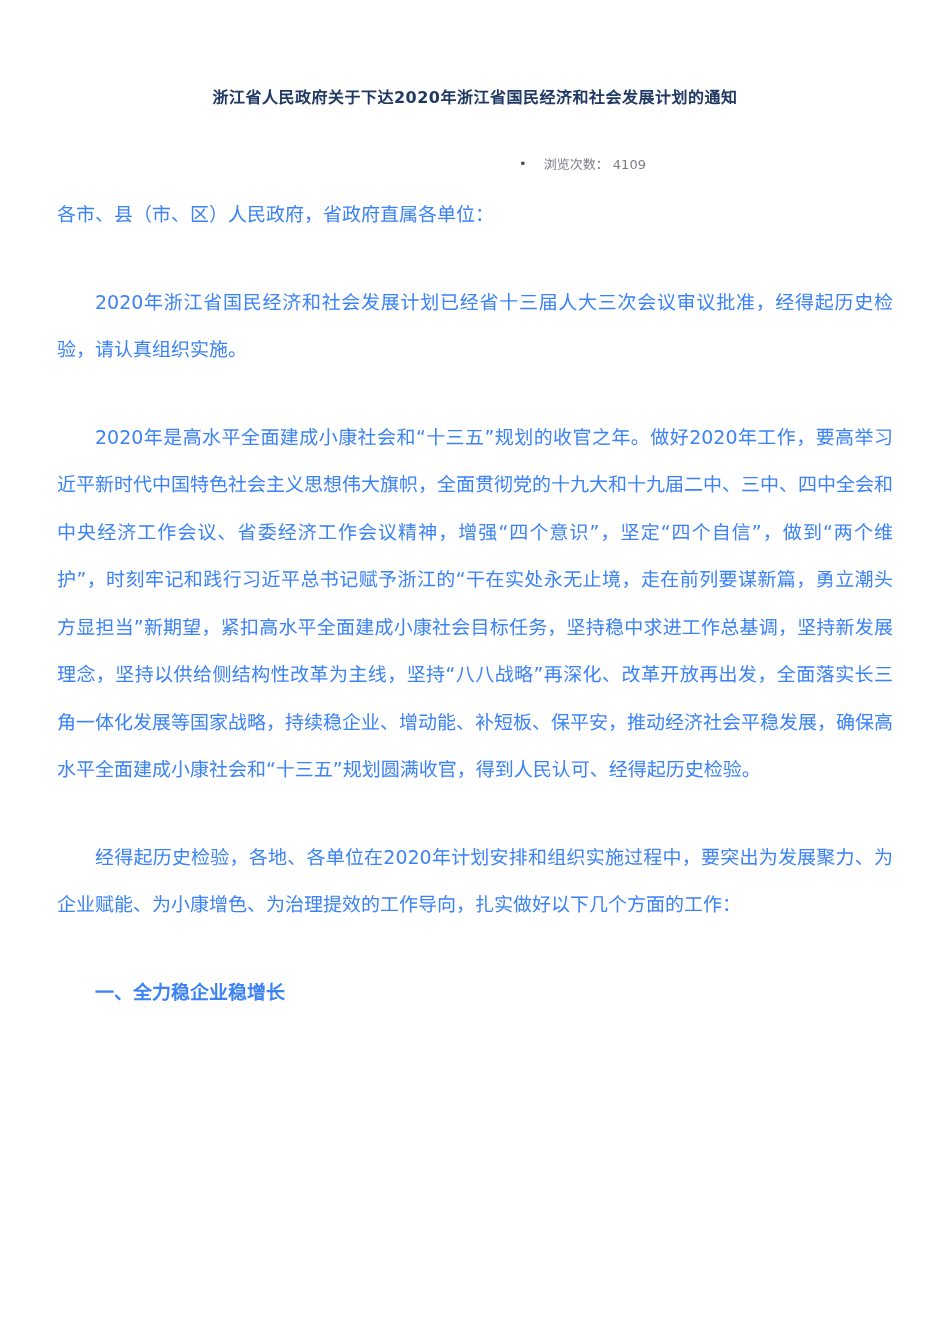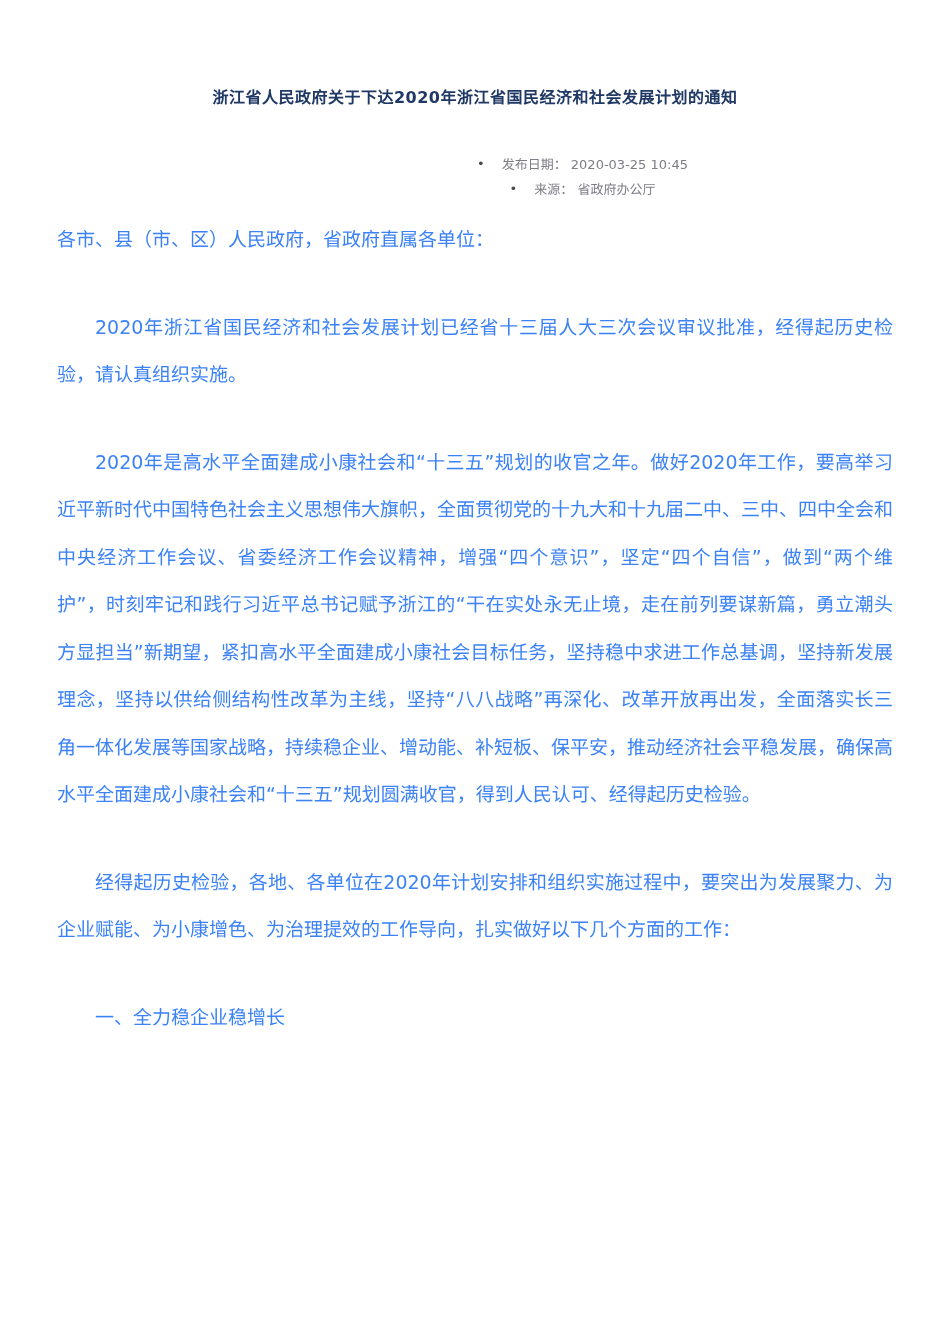--- a/index.html
+++ b/index.html
@@ -50,39 +50,36 @@
     p.para {
       margin-bottom: 40px;
     }
     p.para:last-child {
       margin-bottom: 0;
     }
     p.para.body, p.para.heading {
       text-indent: 2em;
     }
     p.para.heading {
-      font-weight: normal;
+      font-weight: bold;
     }
     p.para strong {
       font-weight: bold;
     }
   </style>
 </head>
 <body>
 
 <div class="page">
 
   <h1 class="doc-title">浙江省人民政府关于下达2020年浙江省国民经济和社会发展计划的通知</h1>
 
   <div class="meta">
     <div class="meta-line">
-      <span class="bullet">•</span><span>发布日期： 2020-03-25 10:45</span>
-    </div>
-    <div class="meta-line">
-      <span class="bullet">•</span><span>来源： 省政府办公厅</span>
+      <span class="bullet">•</span><span>浏览次数： 4109</span>
     </div>
   </div>
 
   <div class="article-body">
       <p class="para salutation">各市、县（市、区）人民政府，省政府直属各单位：</p>
       <p class="para body">2020年浙江省国民经济和社会发展计划已经省十三届人大三次会议审议批准，经得起历史检验，请认真组织实施。</p>
       <p class="para body">2020年是高水平全面建成小康社会和“十三五”规划的收官之年。做好2020年工作，要高举习近平新时代中国特色社会主义思想伟大旗帜，全面贯彻党的十九大和十九届二中、三中、四中全会和中央经济工作会议、省委经济工作会议精神，增强“四个意识”，坚定“四个自信”，做到“两个维护”，时刻牢记和践行习近平总书记赋予浙江的“干在实处永无止境，走在前列要谋新篇，勇立潮头方显担当”新期望，紧扣高水平全面建成小康社会目标任务，坚持稳中求进工作总基调，坚持新发展理念，坚持以供给侧结构性改革为主线，坚持“八八战略”再深化、改革开放再出发，全面落实长三角一体化发展等国家战略，持续稳企业、增动能、补短板、保平安，推动经济社会平稳发展，确保高水平全面建成小康社会和“十三五”规划圆满收官，得到人民认可、经得起历史检验。</p>
       <p class="para body">经得起历史检验，各地、各单位在2020年计划安排和组织实施过程中，要突出为发展聚力、为企业赋能、为小康增色、为治理提效的工作导向，扎实做好以下几个方面的工作：</p>
       <p class="para heading">一、全力稳企业稳增长</p>
     </div>

